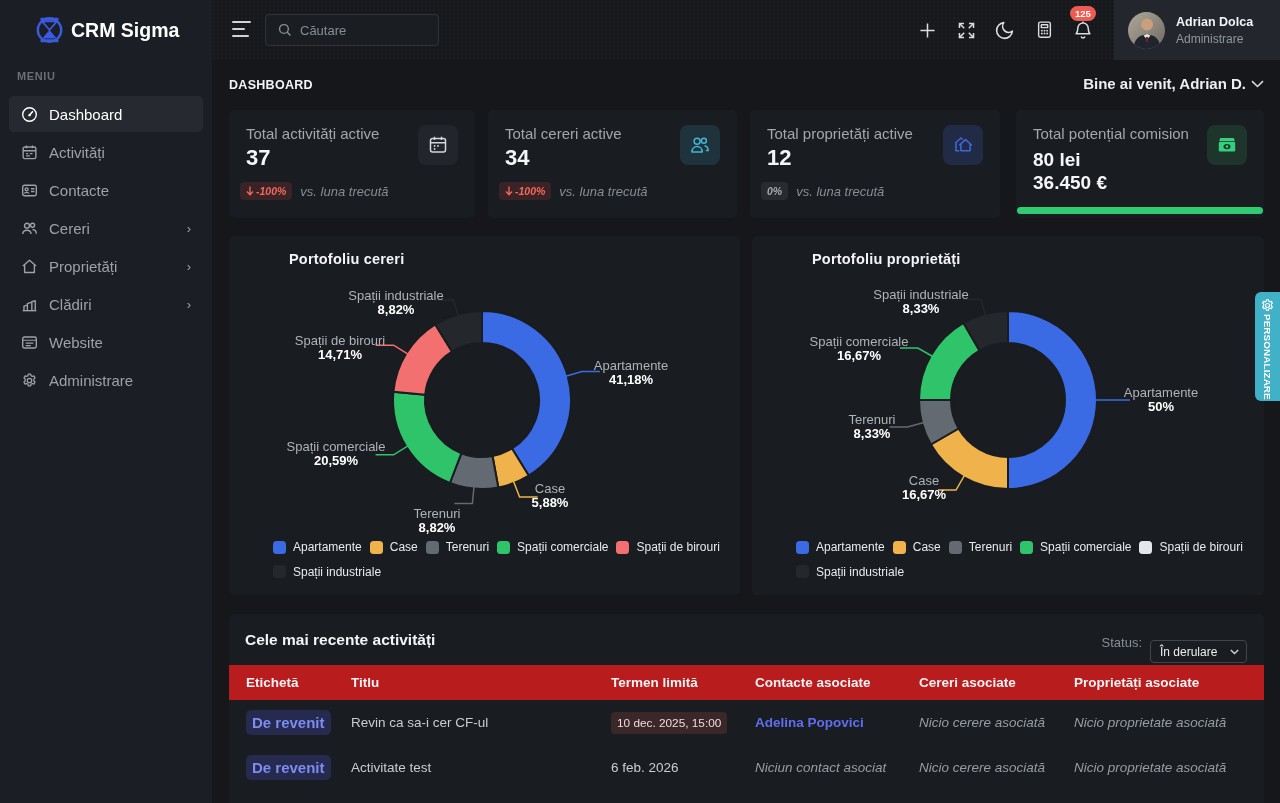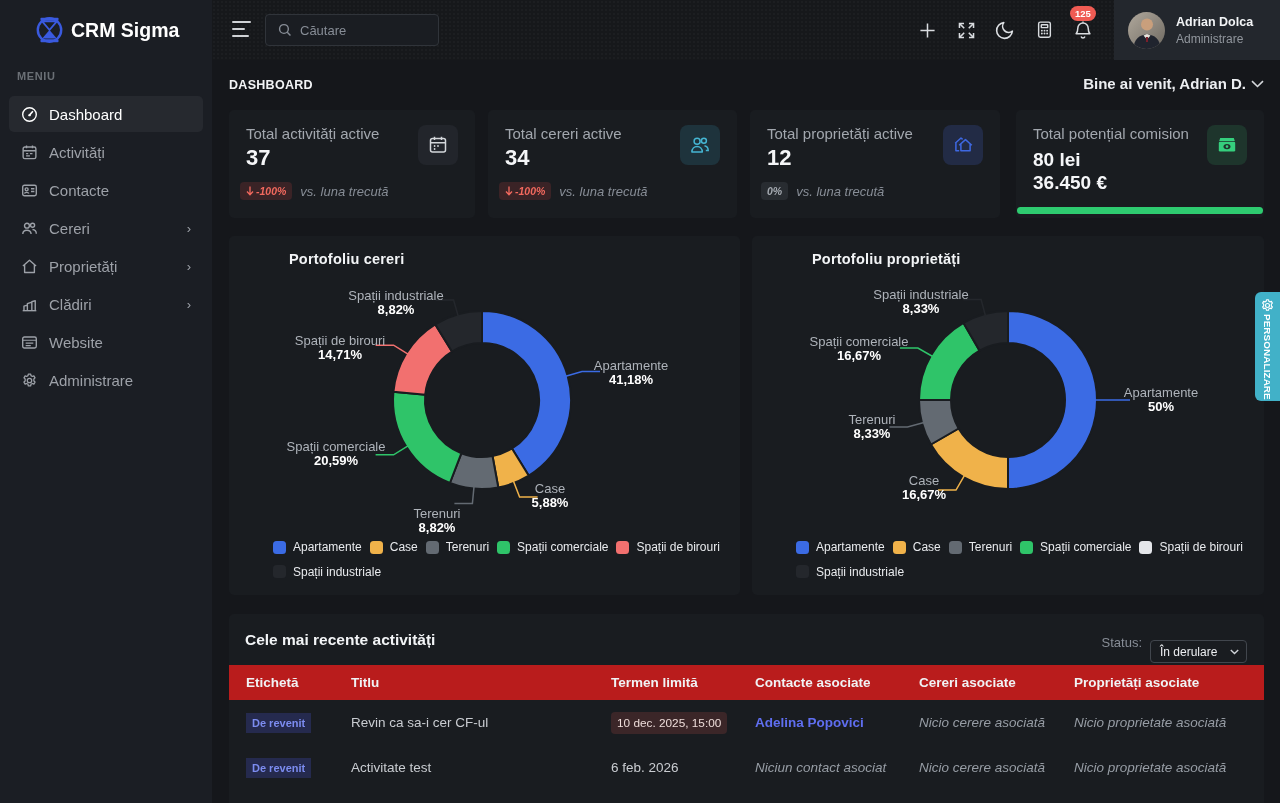--- a/index.html
+++ b/index.html
@@ -66,21 +66,21 @@
   #statussel { position:absolute; right:17px; top:14px; width:97px; height:23px; border:1px solid #41464d; border-radius:4px; color:#eceef1; font-size:12px; display:flex; align-items:center; padding-left:9px;margin-top:12px; }
   table { position:absolute; left:0; top:51px; width:100%; border-collapse:collapse; font-size:13.5px; }
   thead th { background:#b91c1c; color:#f0f2f4; text-align:left; font-size:13.5px; font-weight:700; height:35px; padding:0; }
   tbody td { height:45px; padding:0; color:#c9ccd1; }
   .muted-i { color:#979da5; font-style:italic; }
   td.c1,th.c1 { padding-left:17px; width:122px; }
   td.c2,th.c2 { width:260px; } td.c6,th.c6 { width:190px; }
   td.c3,th.c3 { width:144px; }
   td.c4,th.c4 { width:164px; }
   td.c5,th.c5 { width:155px; }
-  .tag { background:#252a4e; color:#7c8cf0; font-size:11px; font-weight:700; border-radius:0; padding:4px 6px; }
+  .tag { background:#252a4e; color:#7c8cf0; font-size:15px; font-weight:700; border-radius:5px; padding:4px 6px; }
   .due { background:#3b2628; color:#eddcd9; font-size:11.8px; border-radius:4px; padding:4px 6px; }
   .link { color:#5f6ef0; font-weight:700; }
 
   
   #custom { position:fixed; right:0; top:292px; width:25px; height:109px; background:#41b1c8; border-radius:6px 0 0 6px; z-index:30; color:#fff; }
   #custom .g { position:absolute; top:6px; left:5px; }
 </style>
 </head>
 <body>
 

